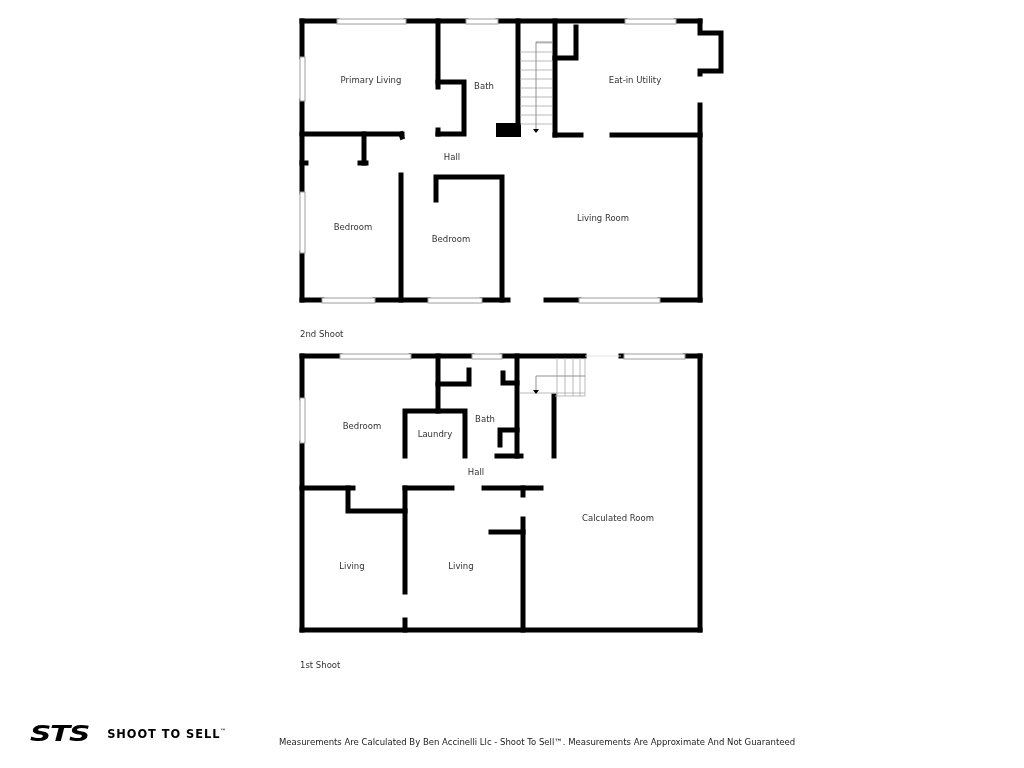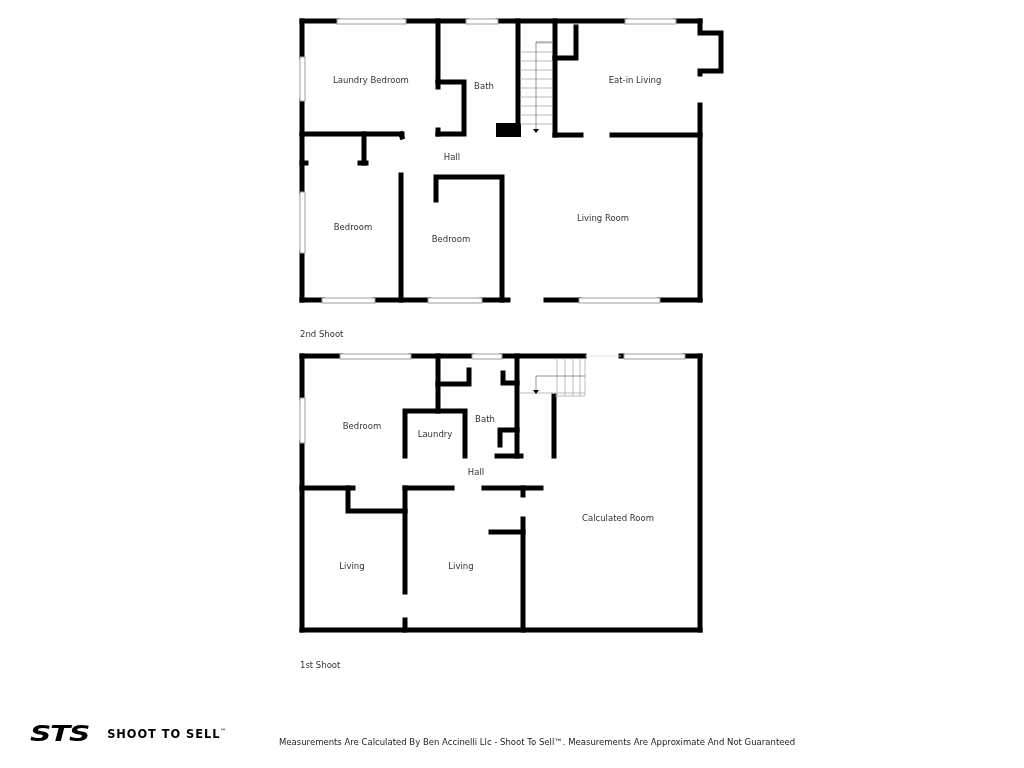--- a/index.html
+++ b/index.html
@@ -147,23 +147,23 @@
     <line x1="585" y1="358" x2="585" y2="396"></line>
     <line x1="520" y1="393" x2="585" y2="393"></line>
     <line x1="555" y1="396" x2="585" y2="396"></line>
     <polyline points="585,376 536,376 536,391" stroke="#777"></polyline>
     <line x1="585" y1="356" x2="621" y2="356" stroke="#ddd"></line>
   </g>
   <polygon points="533,390 539,390 536,394" fill="#000"></polygon>
 </svg>
 
 <div>
-  <div class="room-label" style="left:371px;top:80px">Laundry Bedroom</div>
+  <div class="room-label" style="left:371px;top:80px">Primary Living</div>
   <div class="room-label" style="left:484px;top:86px">Bath</div>
-  <div class="room-label" style="left:635px;top:80px">Eat-in Living</div>
+  <div class="room-label" style="left:635px;top:80px">Eat-in Utility</div>
   <div class="room-label" style="left:452px;top:157px">Hall</div>
   <div class="room-label" style="left:353px;top:227px">Bedroom</div>
   <div class="room-label" style="left:451px;top:239px">Bedroom</div>
   <div class="room-label" style="left:603px;top:218px">Living Room</div>
 </div>
 <div class="floor-label" style="left:300px;top:329px">2nd Shoot</div>
 
 <div>
   <div class="room-label" style="left:362px;top:426px">Bedroom</div>
   <div class="room-label" style="left:435px;top:434px">Laundry</div>

